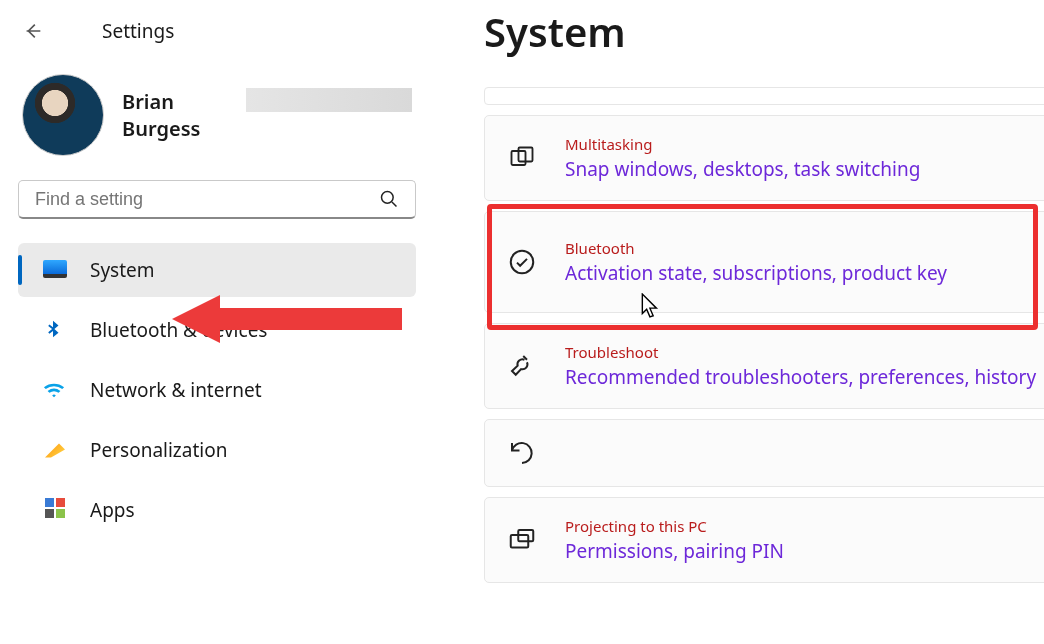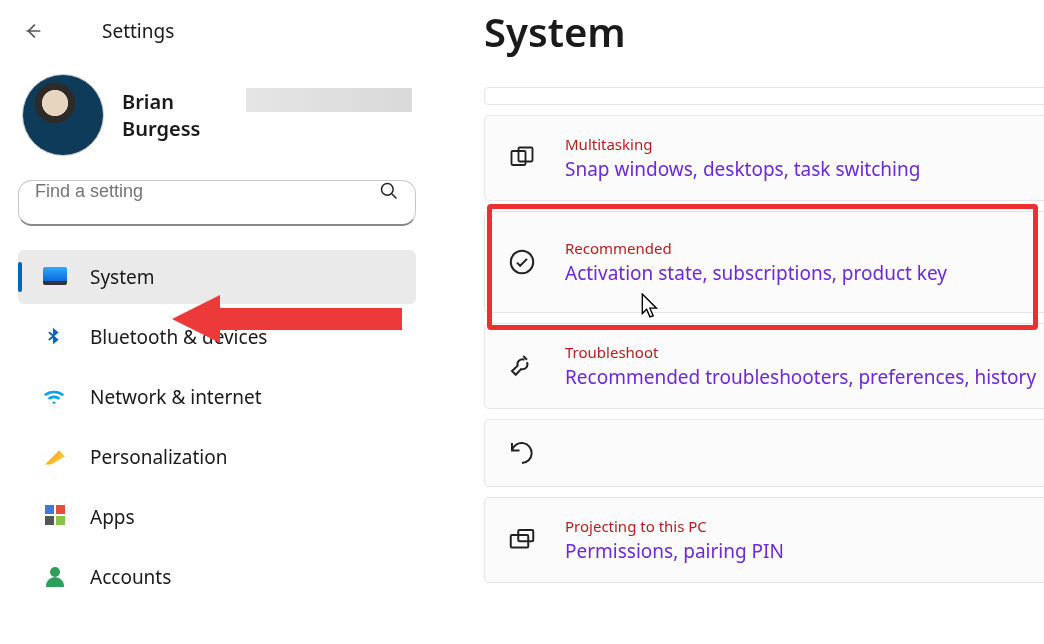--- a/index.html
+++ b/index.html
@@ -53,23 +53,23 @@
     border: 1px solid #ccc;
     flex-shrink: 0;
   }
   .user-text { display:flex; gap:6px; }
   .user-name { font-size: 20px; font-weight: 600; }
   .user-sub {
     width: 190px; height: 24px;
     background: linear-gradient(90deg,#e5e5e5,#d9d9d9);
   }
   .search {
-    display:flex; align-items:flex-start; justify-content:space-between;
+    display:flex; align-items:center; justify-content:space-between;
     border:1px solid #c9c9c9; border-bottom:2px solid #888;
-    border-radius:14px; height:46px; padding:0 16px;
+    border-radius:5px; height:39px; padding:0 16px;
     margin: 2px 0 24px 0;
     background:#fff;
   }
   .search input {
     border:none; outline:none; font-size:18px; width:100%; background:transparent;
   }
   .search .icon { color:#333; }
   .nav { list-style:none; }
   .nav-item {
     display:flex; align-items:center; gap:22px;
@@ -217,24 +217,20 @@
         <span>Network &amp; internet</span>
       </li>
       <li class="nav-item">
         <span class="icon"><span class="ico-pers"></span></span>
         <span>Personalization</span>
       </li>
       <li class="nav-item">
         <span class="icon"><span class="ico-apps"><span></span><i></i></span></span>
         <span>Apps</span>
       </li>
-      <li class="nav-item">
-        <span class="icon"><span class="ico-acc"></span></span>
-        <span>Accounts</span>
-      </li>
     </ul>
   </aside>
 
   <main class="main">
     <h1 class="main-title">System</h1>
 
     <div class="cards">
       <div class="stub"></div>
 
       <div class="card">
@@ -251,21 +247,21 @@
       </div>
 
       <div class="card" style="height:102px">
         <span class="icon">
           <svg width="30" height="30" viewBox="0 0 24 24" fill="none" stroke="#222" stroke-width="1.6">
             <circle cx="12" cy="12" r="9"></circle>
               <path d="M8 12.5l2.5 2.5L16 9.5"></path>
           </svg>
         </span>
         <div class="card-titles">
-          <div class="card-title">Recommended</div>
+          <div class="card-title">Bluetooth</div>
           <div class="card-sub">Activation state, subscriptions, product key</div>
         </div>
       </div>
 
       <div class="card">
         <span class="icon">
           <svg width="30" height="30" viewBox="0 0 24 24" fill="none" stroke="#222" stroke-width="1.6">
             <path d="M14 7a4 4 0 00-5.5 4.7L4 16l3 3 4.3-4.5A4 4 0 0016 9"></path>
               <path d="M13 4l3 3"></path>
           </svg>

